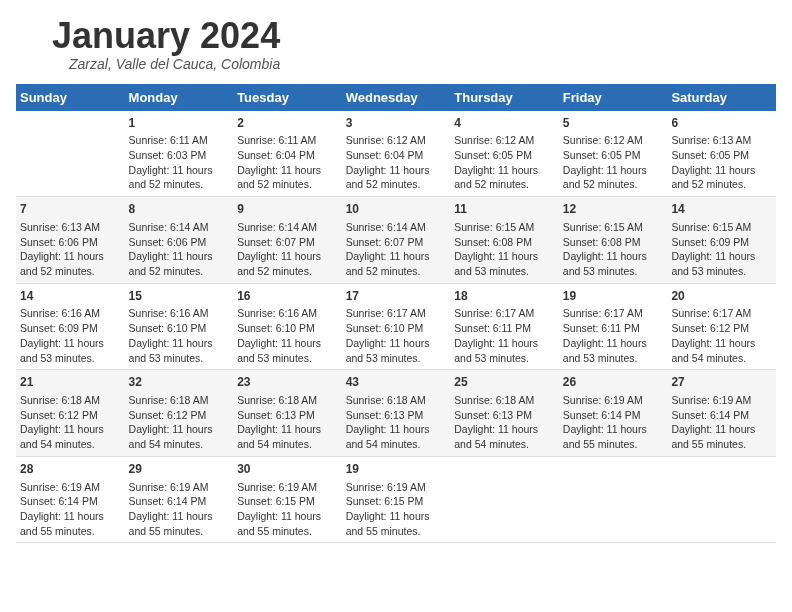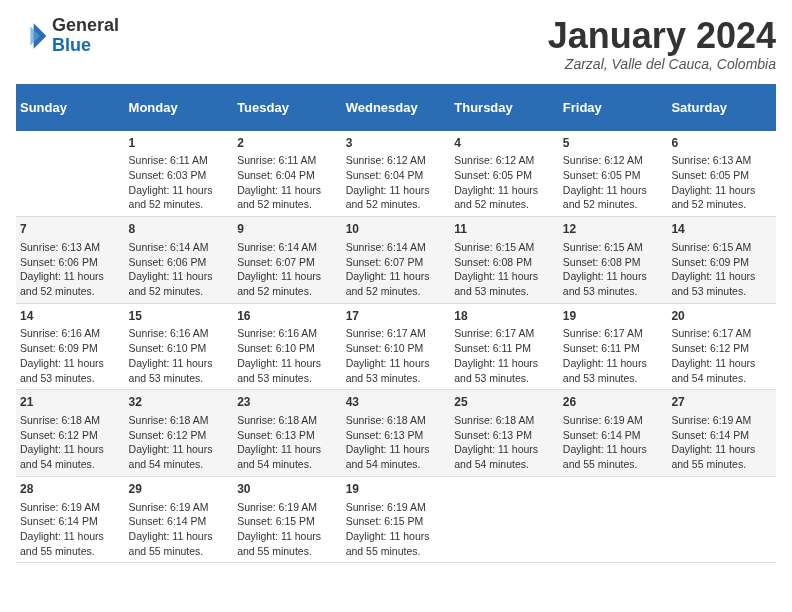--- a/index.html
+++ b/index.html
@@ -48,21 +48,21 @@
       font-style: italic;
     }
     table {
       width: 100%;
       border-collapse: collapse;
       font-size: 11px;
     }
     thead tr th {
       background-color: #2a6db5;
       color: #fff;
-      padding: 16px 4px;
+      padding: 6px 4px;
       text-align: left;
       font-size: 13px;
       font-weight: bold;
     }
     tbody tr {
       border-bottom: 1px solid #ddd;
     }
     tbody tr:nth-child(odd) {
       background: #fff;
     }
@@ -84,30 +84,20 @@
     }
     .day-info {
       font-size: 10.5px;
       color: #333;
     }
   </style>
 </head>
 <body>
 
 <div class="header">
-  <div class="logo">
-    <svg class="logo-icon" viewBox="0 0 40 40">
-      <polygon points="22,4 38,20 22,36" fill="#2a6db5"></polygon>
-      <polygon points="18,8 30,20 18,32" fill="#5a9fd4" opacity="0.7"></polygon>
-    </svg>
-    <div class="logo-text">
-      <span class="logo-general">General</span><br>
-      <span class="logo-blue">Blue</span>
-    </div>
-  </div>
   <div class="title-block">
     <div class="month-title">January 2024</div>
     <div class="location">Zarzal, Valle del Cauca, Colombia</div>
   </div>
 </div>
 
 <table>
   <thead>
     <tr id="header-row">
         <th>Sunday</th>

